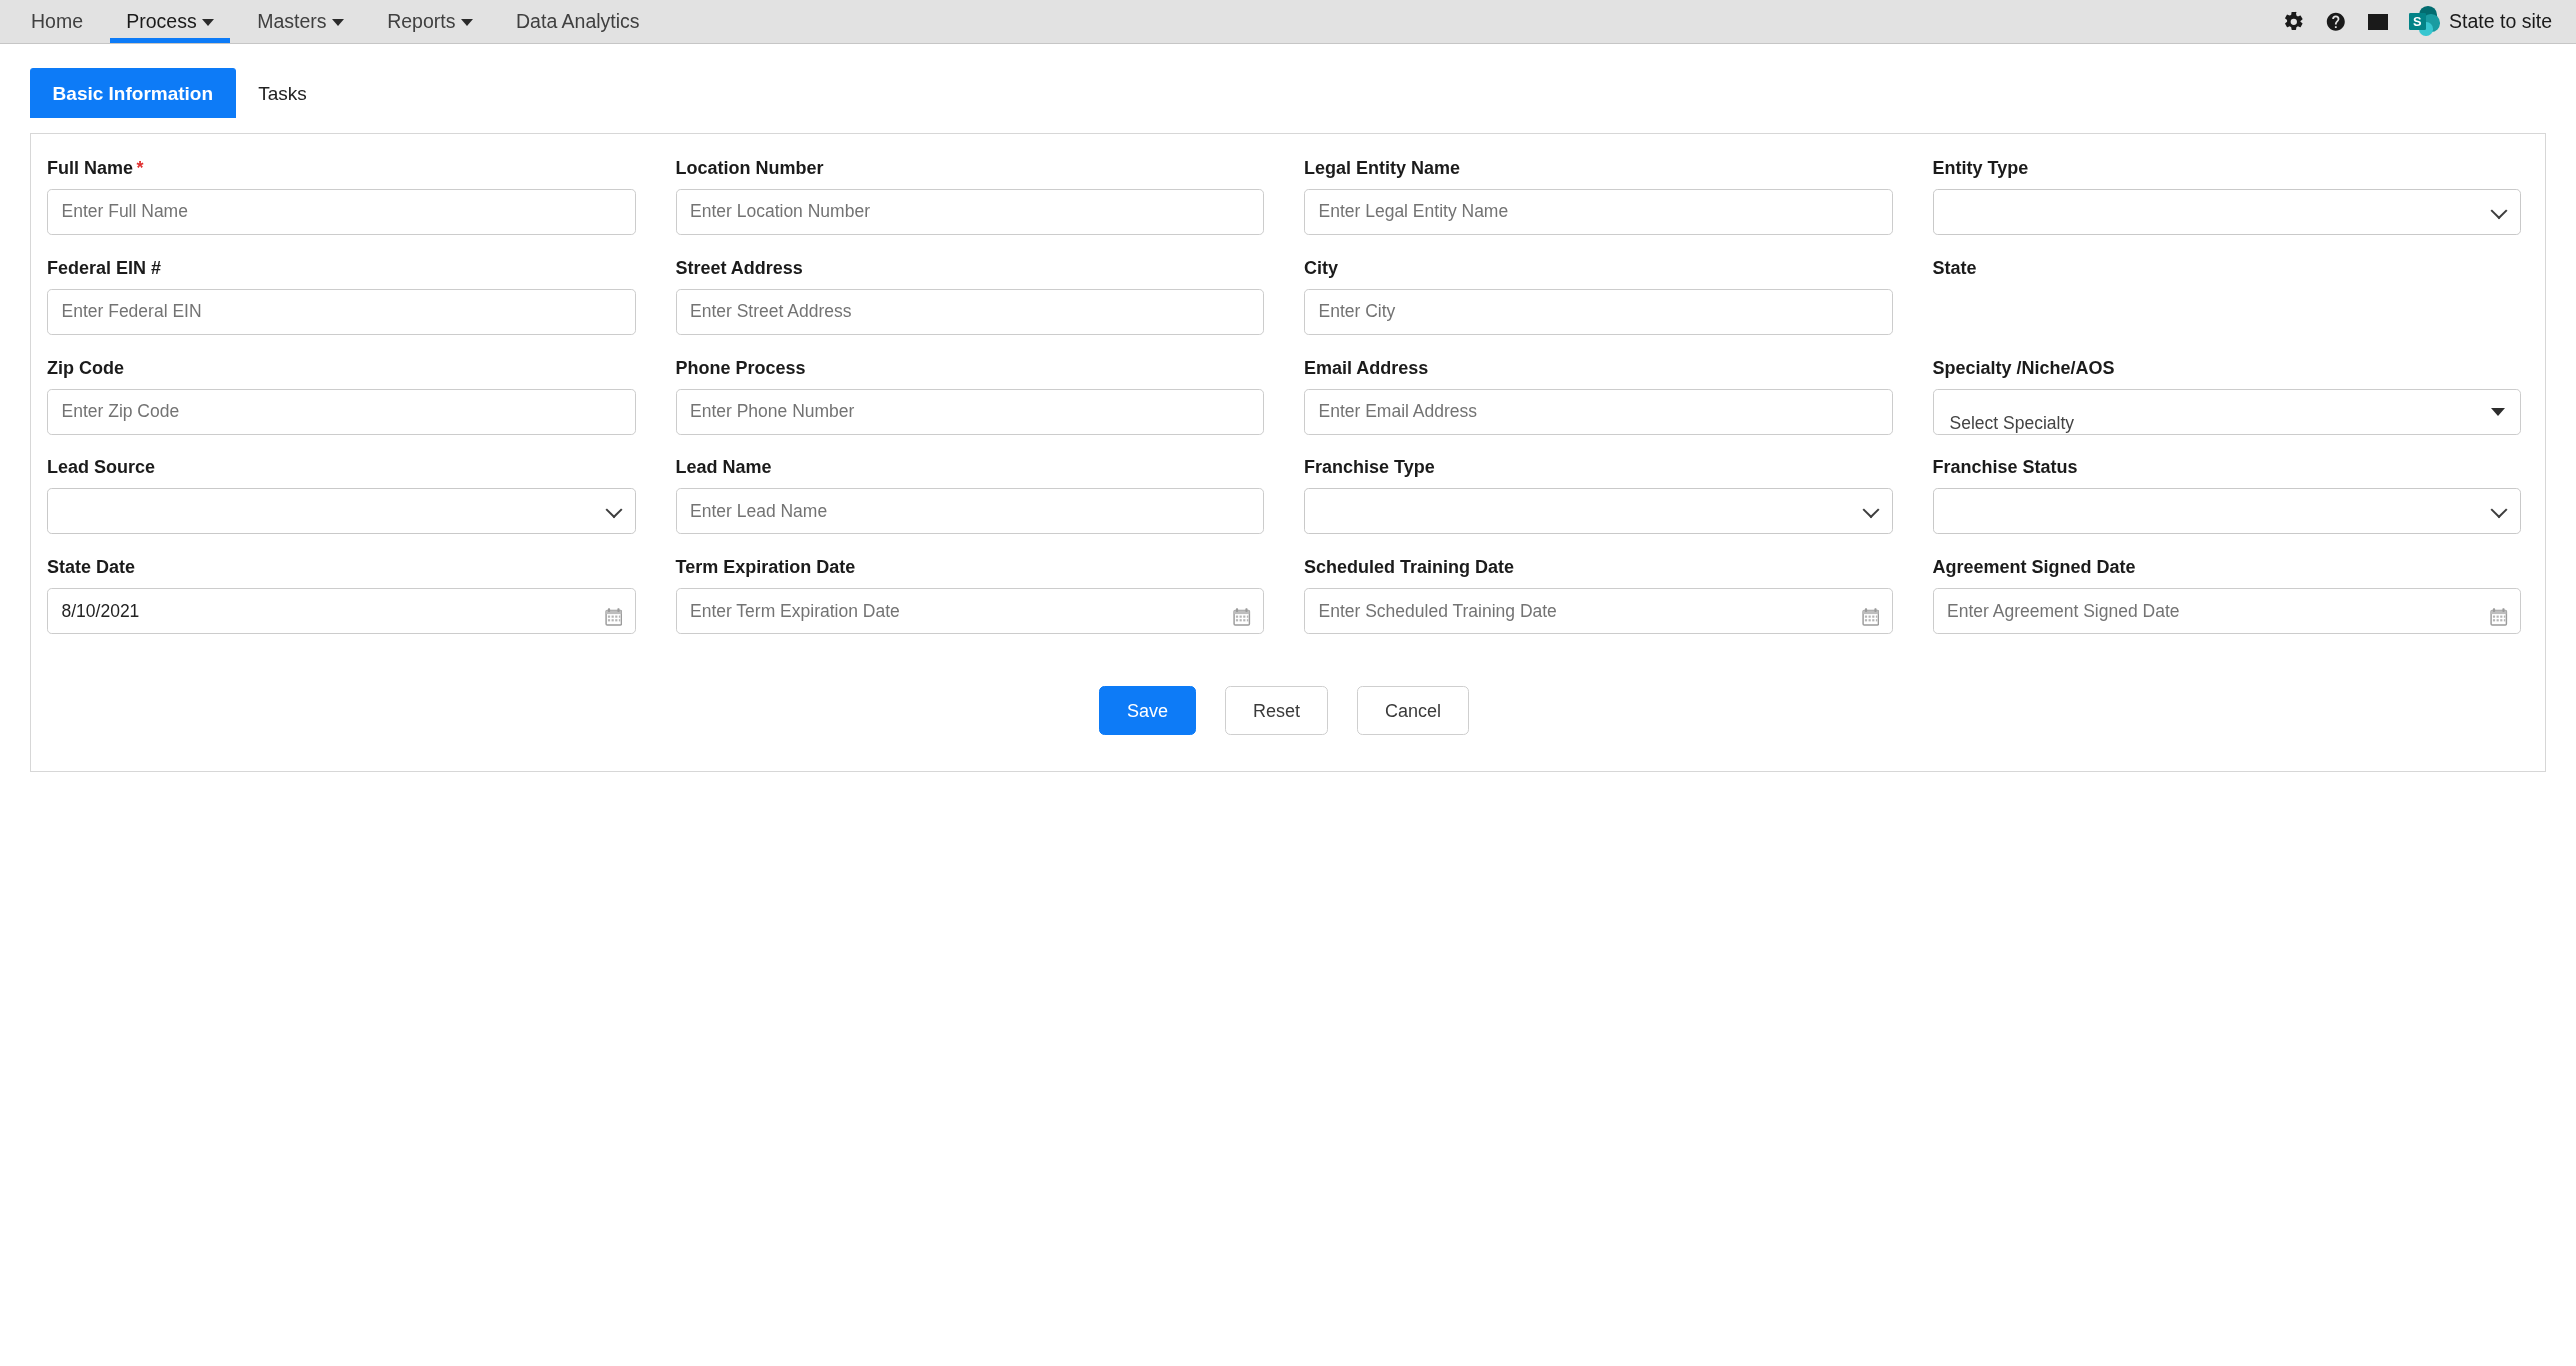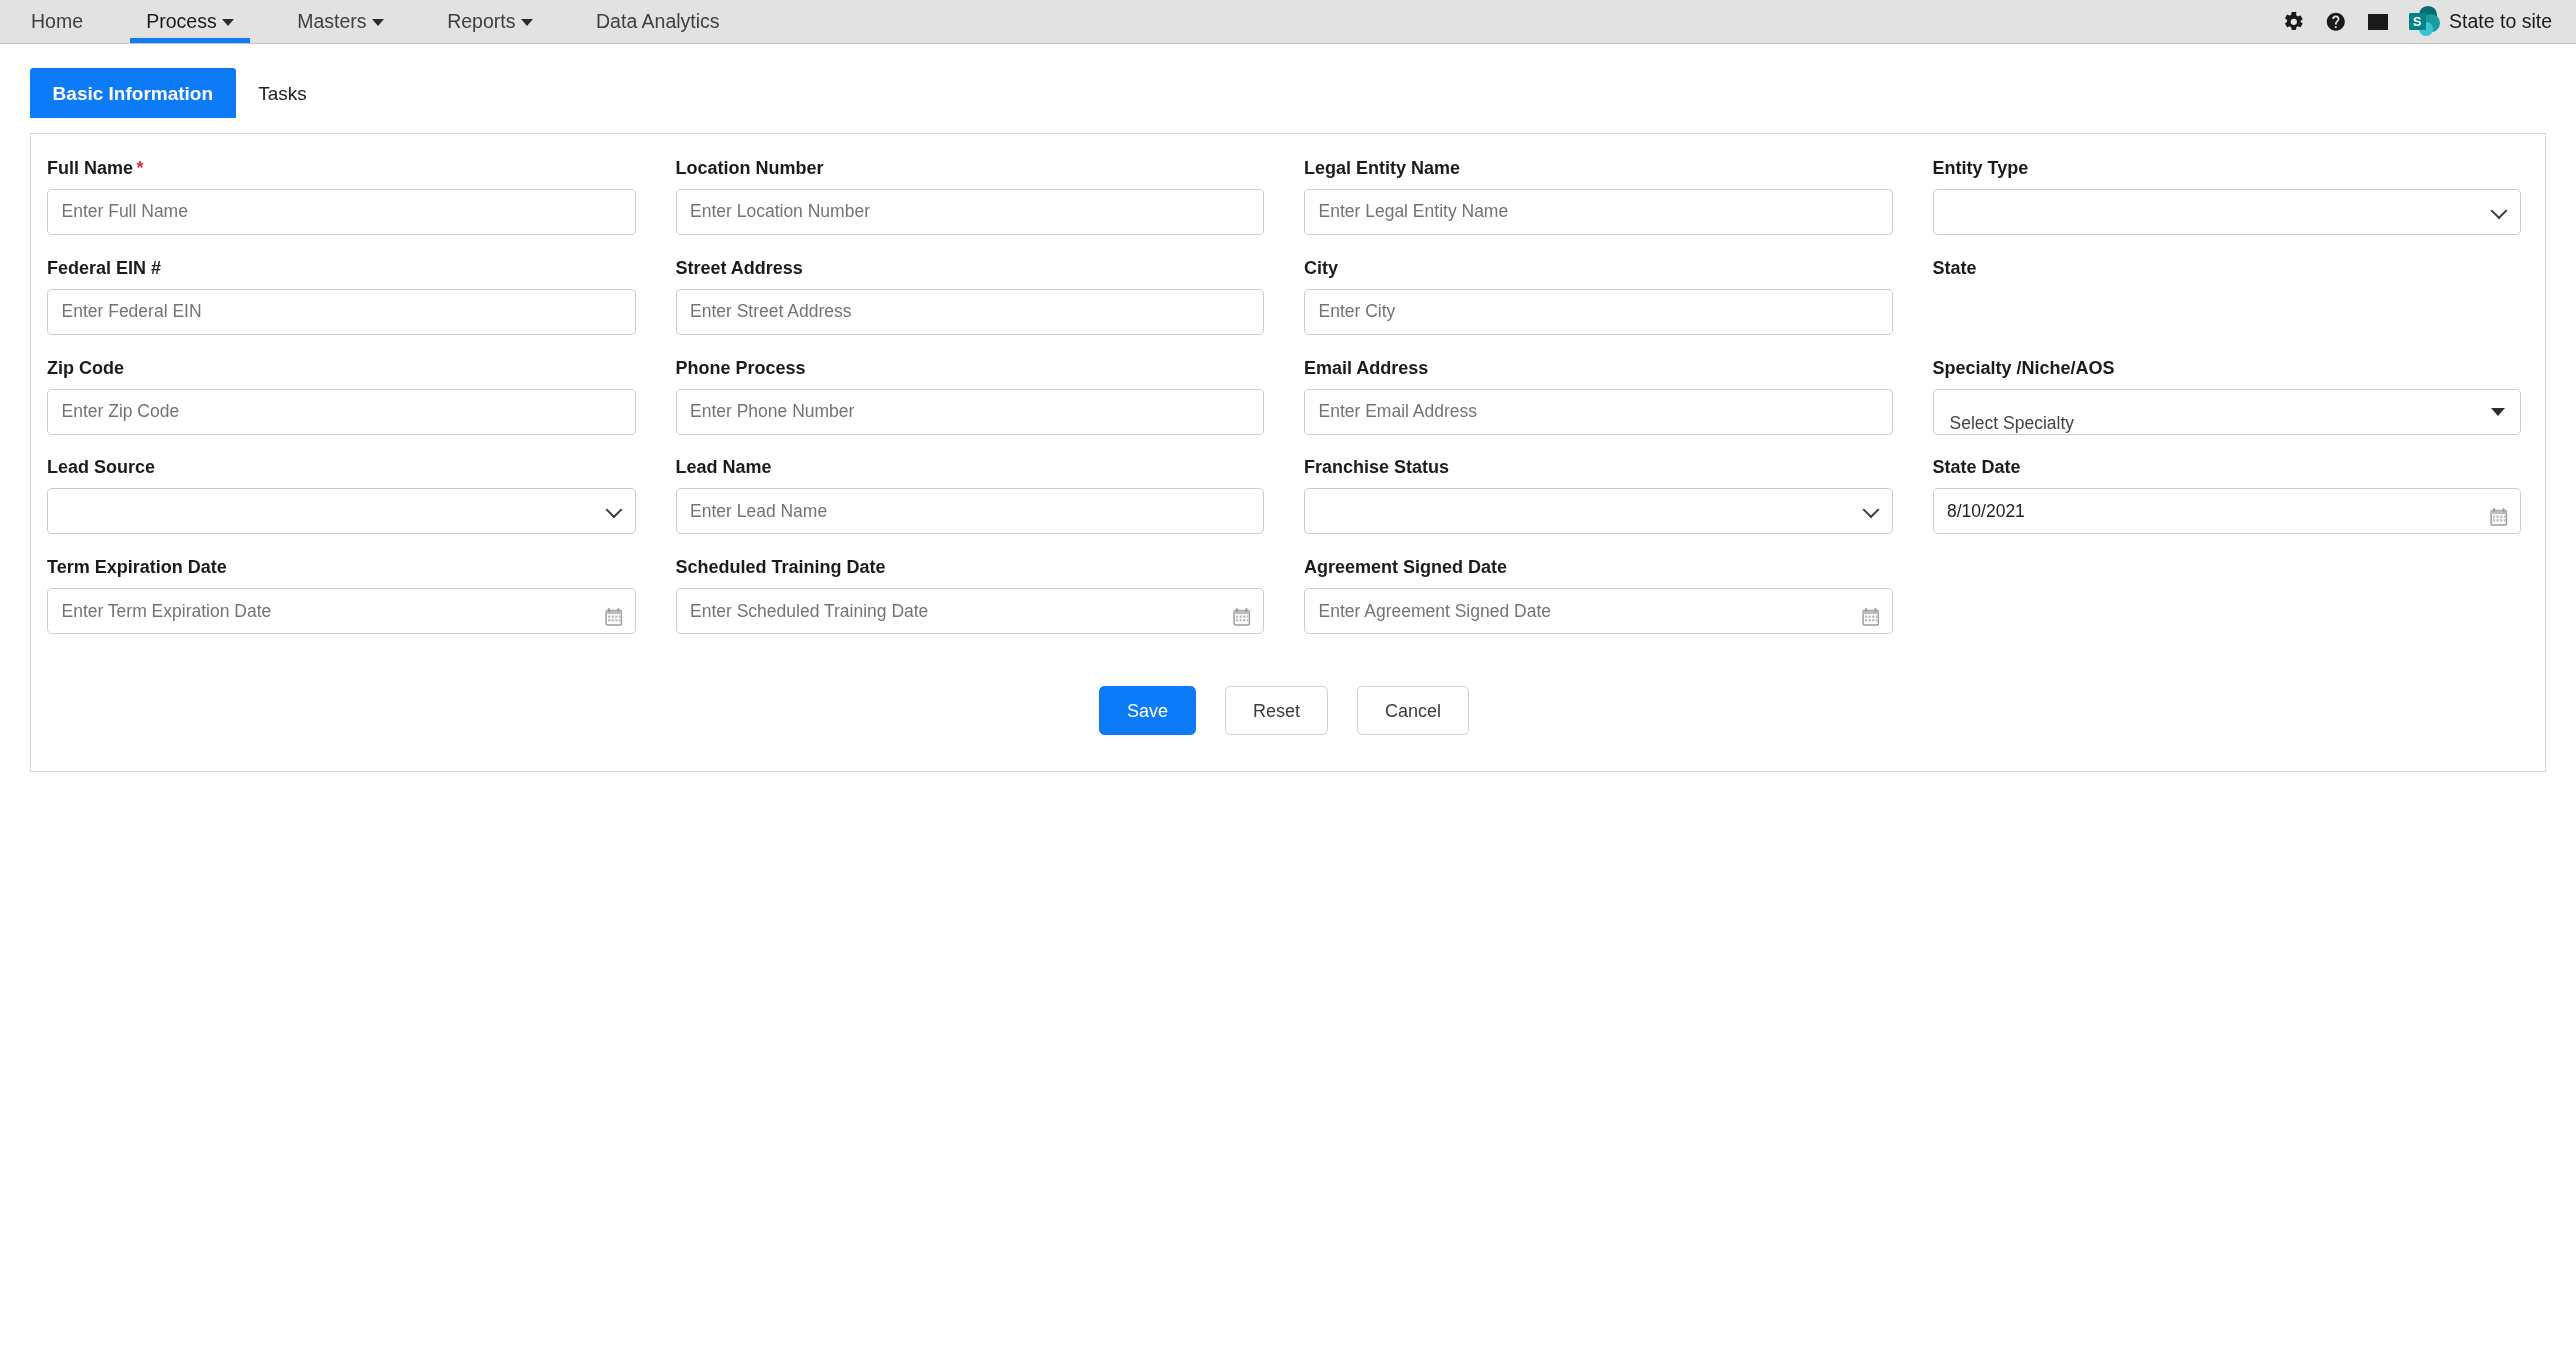--- a/index.html
+++ b/index.html
@@ -18,21 +18,20 @@
     background: #e2e2e2;
     border-bottom: 0.7px solid #c6c6c6;
     display: flex;
     align-items: stretch;
     padding: 0 0 0 0;
   }
   .nav-left {
     display: flex;
     align-items: stretch;
     margin-left: 9.4px;
-    gap: 20px;
   }
   .nav-item {
     display: flex;
     align-items: center;
     gap: 5.4px;
     padding: 0 21.6px;
     font-size: 19.5px;
     color: #404040;
     cursor: pointer;
     position: relative;
@@ -402,20 +401,29 @@
           <div class="ctl">
             <div class="nativesel">
               <span></span>
               <span class="thin-chev"></span>
             </div>
           </div>
         </div>
         <div class="field">
           <div class="flabel"><span>Lead Name</span></div>
           <div class="ctl"><input type="text" class="txt" placeholder="Enter Lead Name" style=""></div>
+        </div>
+        <div class="field">
+          <div class="flabel"><span>Franchise Type</span></div>
+          <div class="ctl">
+            <div class="nativesel">
+              <span></span>
+              <span class="thin-chev"></span>
+            </div>
+          </div>
         </div>
         <div class="field">
           <div class="flabel"><span>Franchise Status</span></div>
           <div class="ctl">
             <div class="nativesel">
               <span></span>
               <span class="thin-chev"></span>
             </div>
           </div>
         </div>

